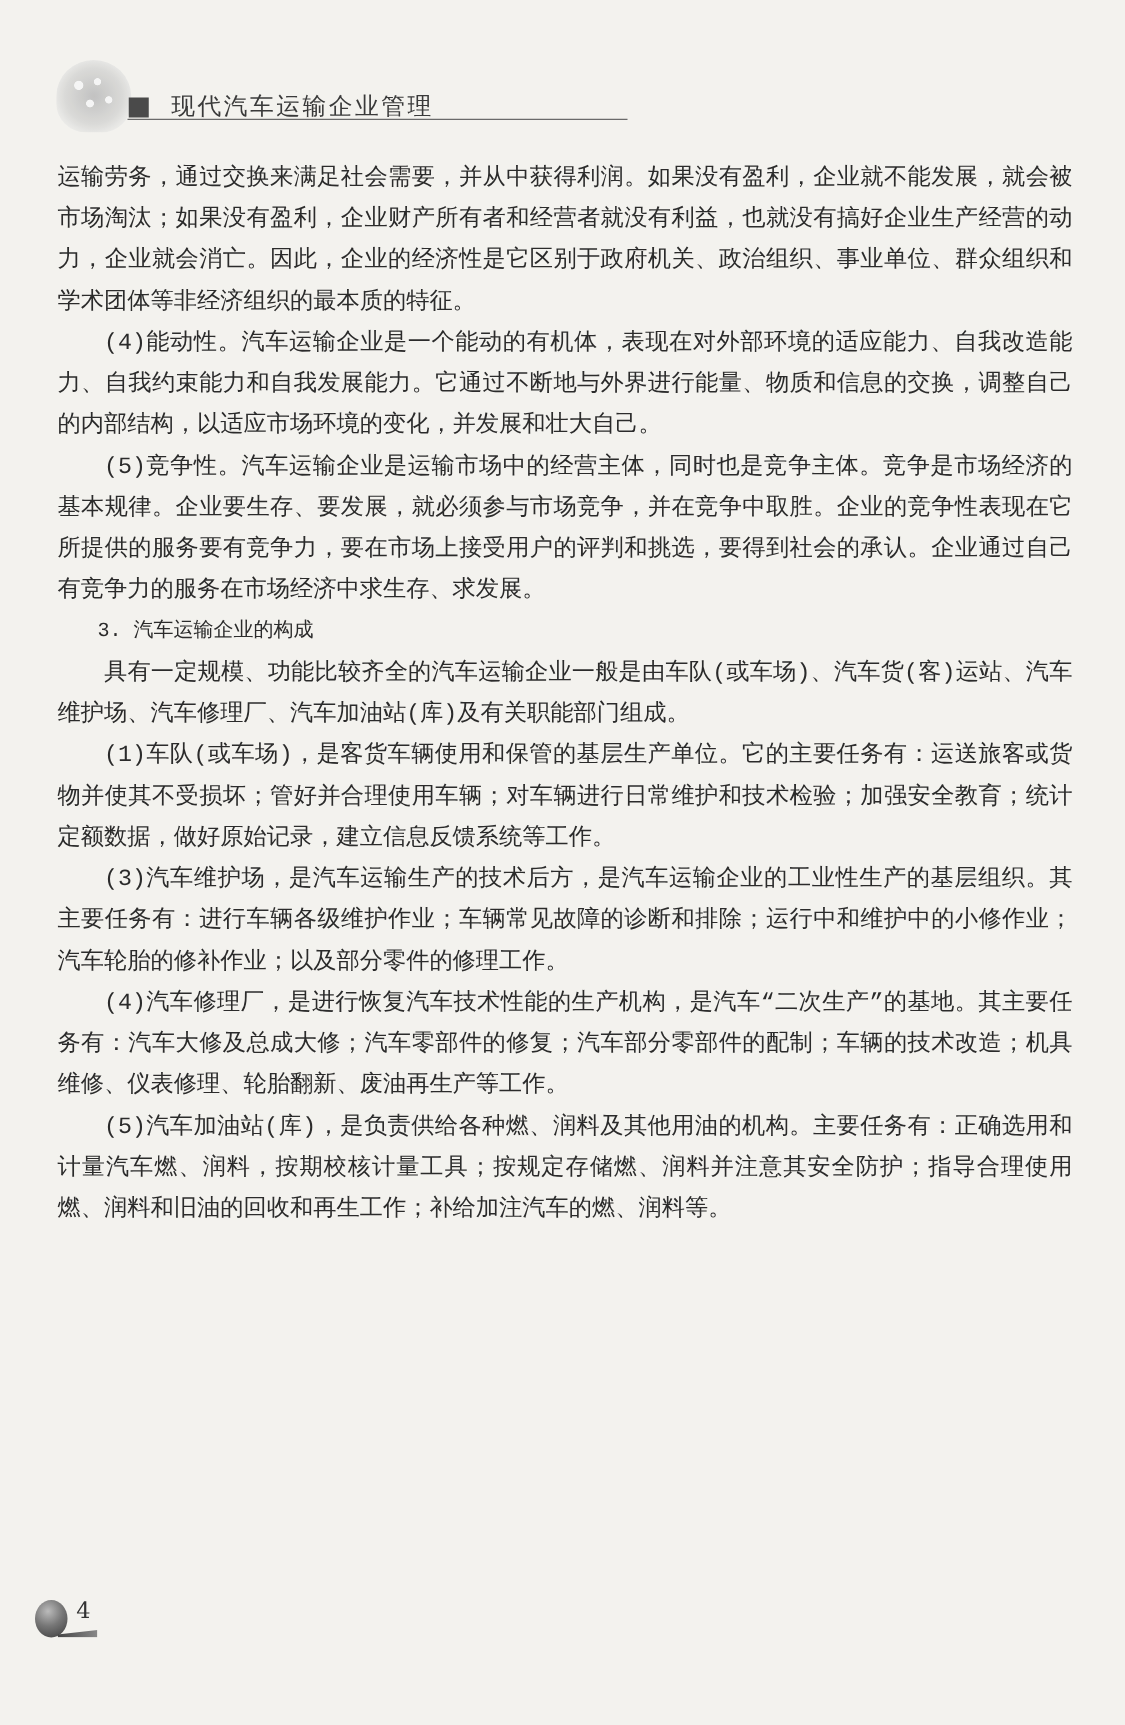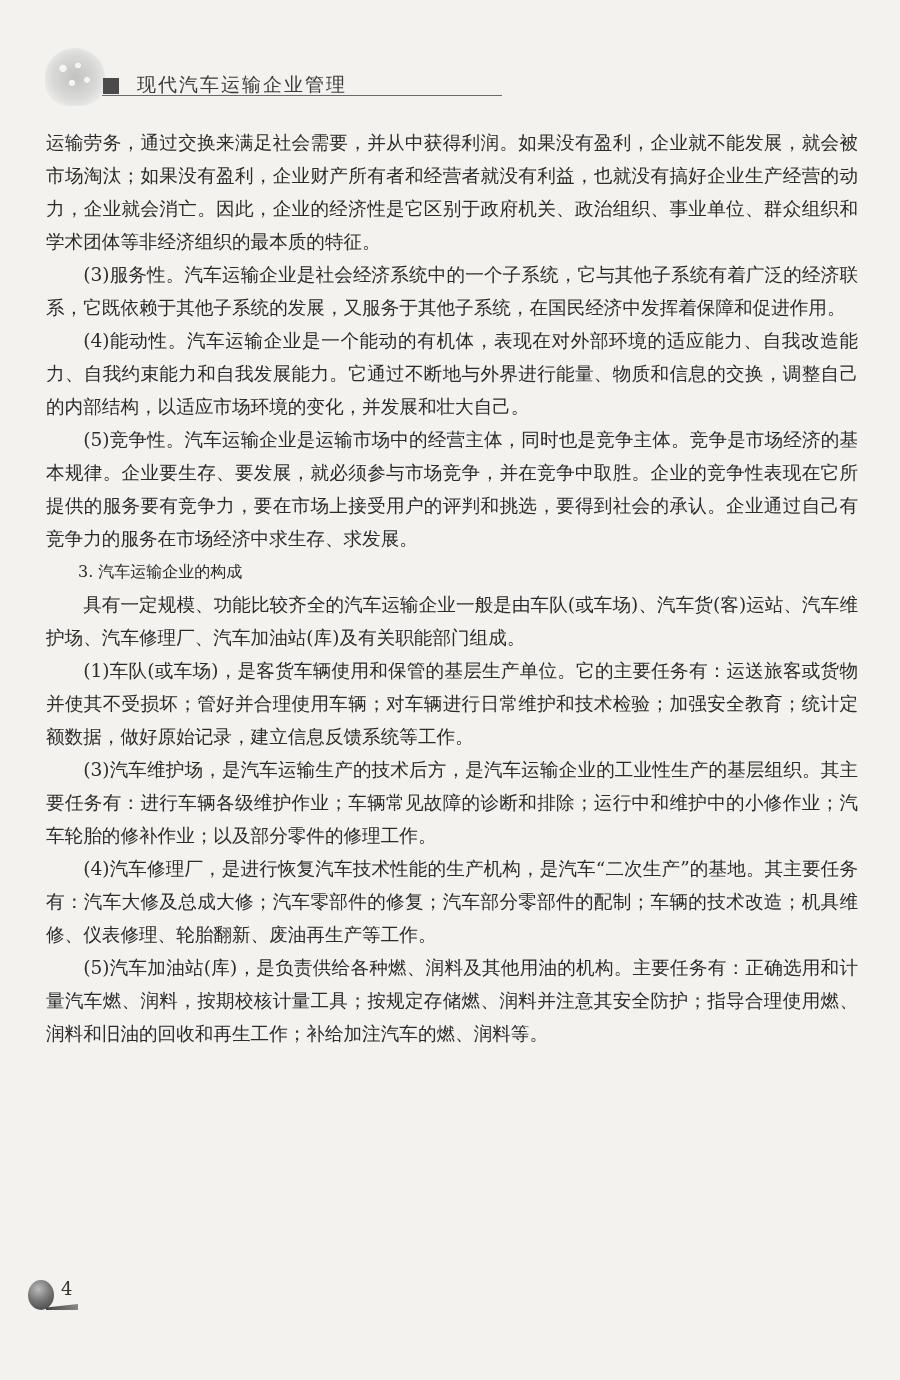--- a/index.html
+++ b/index.html
@@ -34,21 +34,21 @@
       font-size: 19px; letter-spacing: 2px; color: #3a3a3a;
     }
     .header-rule {
       position: absolute; left: 57px; top: 61px; width: 400px; height: 1px;
       background: #6a6a6a;
     }
     .content {
       position: absolute; left: 46px; top: 126px; width: 812px;
       font-size: 18.6px; line-height: 33px; text-align: justify;
     }
-    .content p { margin: 0; }
+    .content p { margin: 0; font-family: Liberation Mono, monospace; }
     .content p.indent { text-indent: 2em; }
     .content p.heading { text-indent: 2em; font-size: 16px; }
     .footer {
       position: absolute; left: 28px; top: 1280px; width: 100px; height: 40px;
     }
     .ball {
       position: absolute; left: 0; top: 0; width: 26px; height: 30px;
       border-radius: 50%;
       background: radial-gradient(circle at 40% 30%, #bbb 0%, #777 45%, #444 90%);
     }
@@ -67,21 +67,20 @@
 
 <div class="header">
   <div class="logo-ornament"></div>
   <div class="header-square"></div>
   <div class="header-title">现代汽车运输企业管理</div>
   <div class="header-rule"></div>
 </div>
 
 <div class="content">
   <p>运输劳务，通过交换来满足社会需要，并从中获得利润。如果没有盈利，企业就不能发展，就会被市场淘汰；如果没有盈利，企业财产所有者和经营者就没有利益，也就没有搞好企业生产经营的动力，企业就会消亡。因此，企业的经济性是它区别于政府机关、政治组织、事业单位、群众组织和学术团体等非经济组织的最本质的特征。</p>
-  <p class="indent">(3)服务性。汽车运输企业是社会经济系统中的一个子系统，它与其他子系统有着广泛的经济联系，它既依赖于其他子系统的发展，又服务于其他子系统，在国民经济中发挥着保障和促进作用。</p>
   <p class="indent">(4)能动性。汽车运输企业是一个能动的有机体，表现在对外部环境的适应能力、自我改造能力、自我约束能力和自我发展能力。它通过不断地与外界进行能量、物质和信息的交换，调整自己的内部结构，以适应市场环境的变化，并发展和壮大自己。</p>
   <p class="indent">(5)竞争性。汽车运输企业是运输市场中的经营主体，同时也是竞争主体。竞争是市场经济的基本规律。企业要生存、要发展，就必须参与市场竞争，并在竞争中取胜。企业的竞争性表现在它所提供的服务要有竞争力，要在市场上接受用户的评判和挑选，要得到社会的承认。企业通过自己有竞争力的服务在市场经济中求生存、求发展。</p>
   <p class="heading">3. 汽车运输企业的构成</p>
   <p class="indent">具有一定规模、功能比较齐全的汽车运输企业一般是由车队(或车场)、汽车货(客)运站、汽车维护场、汽车修理厂、汽车加油站(库)及有关职能部门组成。</p>
   <p class="indent">(1)车队(或车场)，是客货车辆使用和保管的基层生产单位。它的主要任务有：运送旅客或货物并使其不受损坏；管好并合理使用车辆；对车辆进行日常维护和技术检验；加强安全教育；统计定额数据，做好原始记录，建立信息反馈系统等工作。</p>
   <p class="indent">(3)汽车维护场，是汽车运输生产的技术后方，是汽车运输企业的工业性生产的基层组织。其主要任务有：进行车辆各级维护作业；车辆常见故障的诊断和排除；运行中和维护中的小修作业；汽车轮胎的修补作业；以及部分零件的修理工作。</p>
   <p class="indent">(4)汽车修理厂，是进行恢复汽车技术性能的生产机构，是汽车“二次生产”的基地。其主要任务有：汽车大修及总成大修；汽车零部件的修复；汽车部分零部件的配制；车辆的技术改造；机具维修、仪表修理、轮胎翻新、废油再生产等工作。</p>
   <p class="indent">(5)汽车加油站(库)，是负责供给各种燃、润料及其他用油的机构。主要任务有：正确选用和计量汽车燃、润料，按期校核计量工具；按规定存储燃、润料并注意其安全防护；指导合理使用燃、润料和旧油的回收和再生工作；补给加注汽车的燃、润料等。</p>
 </div>
 

